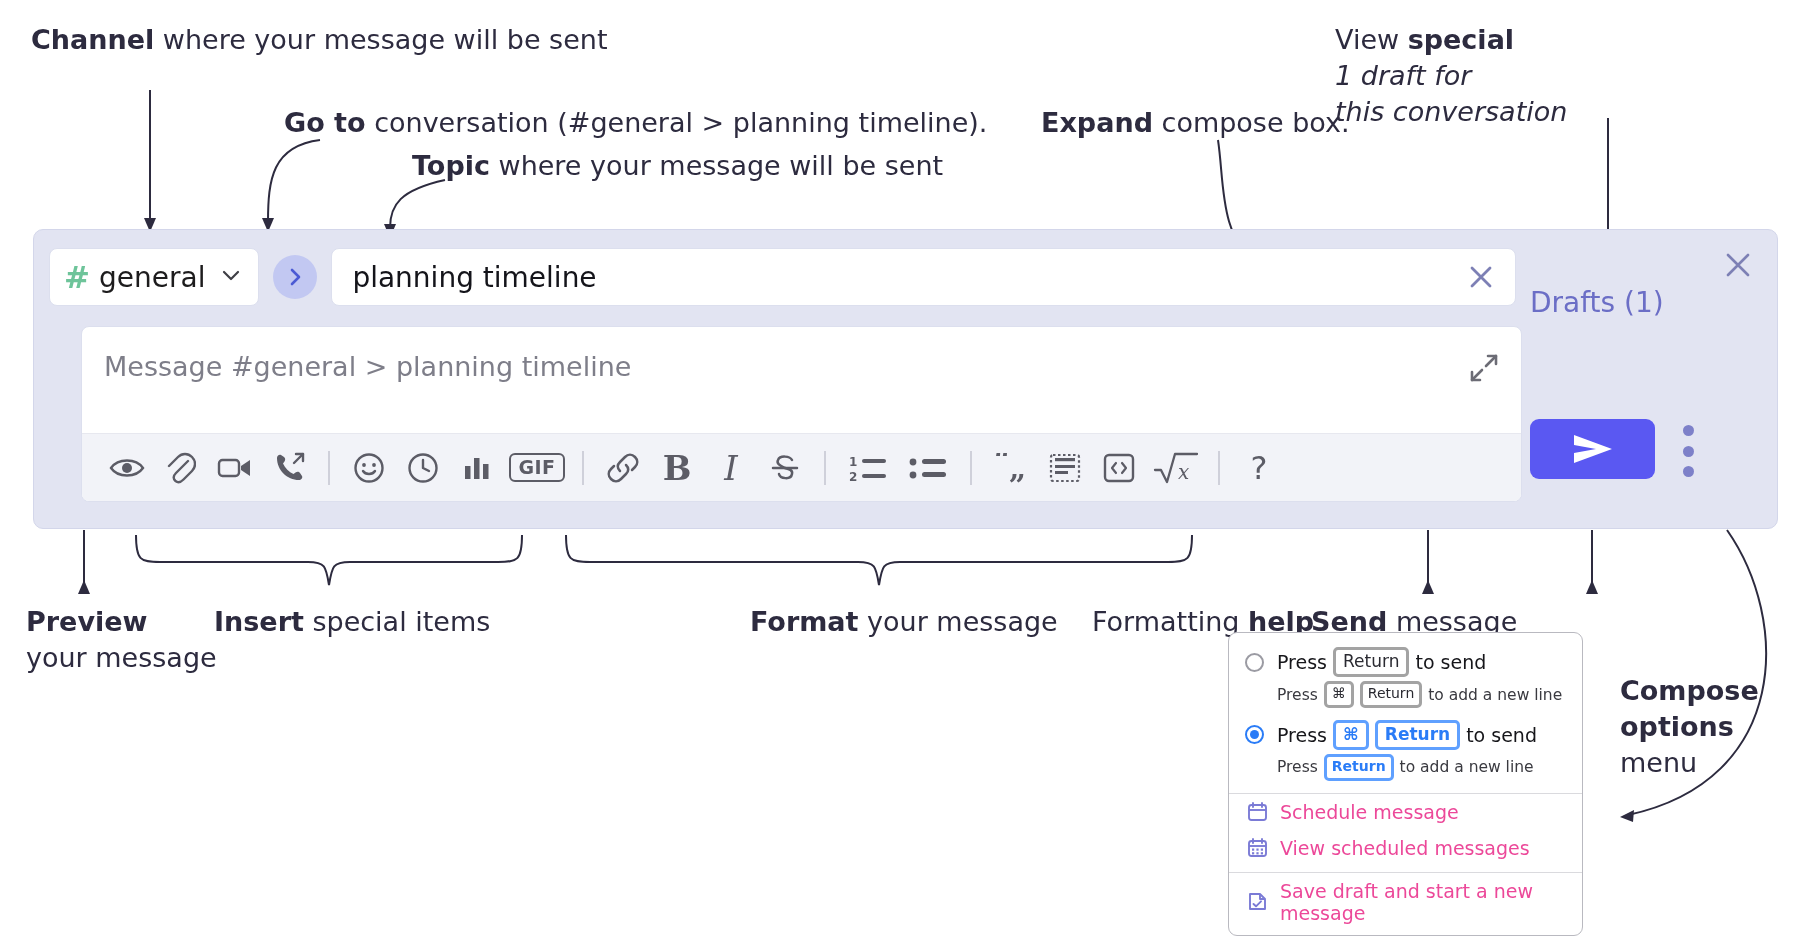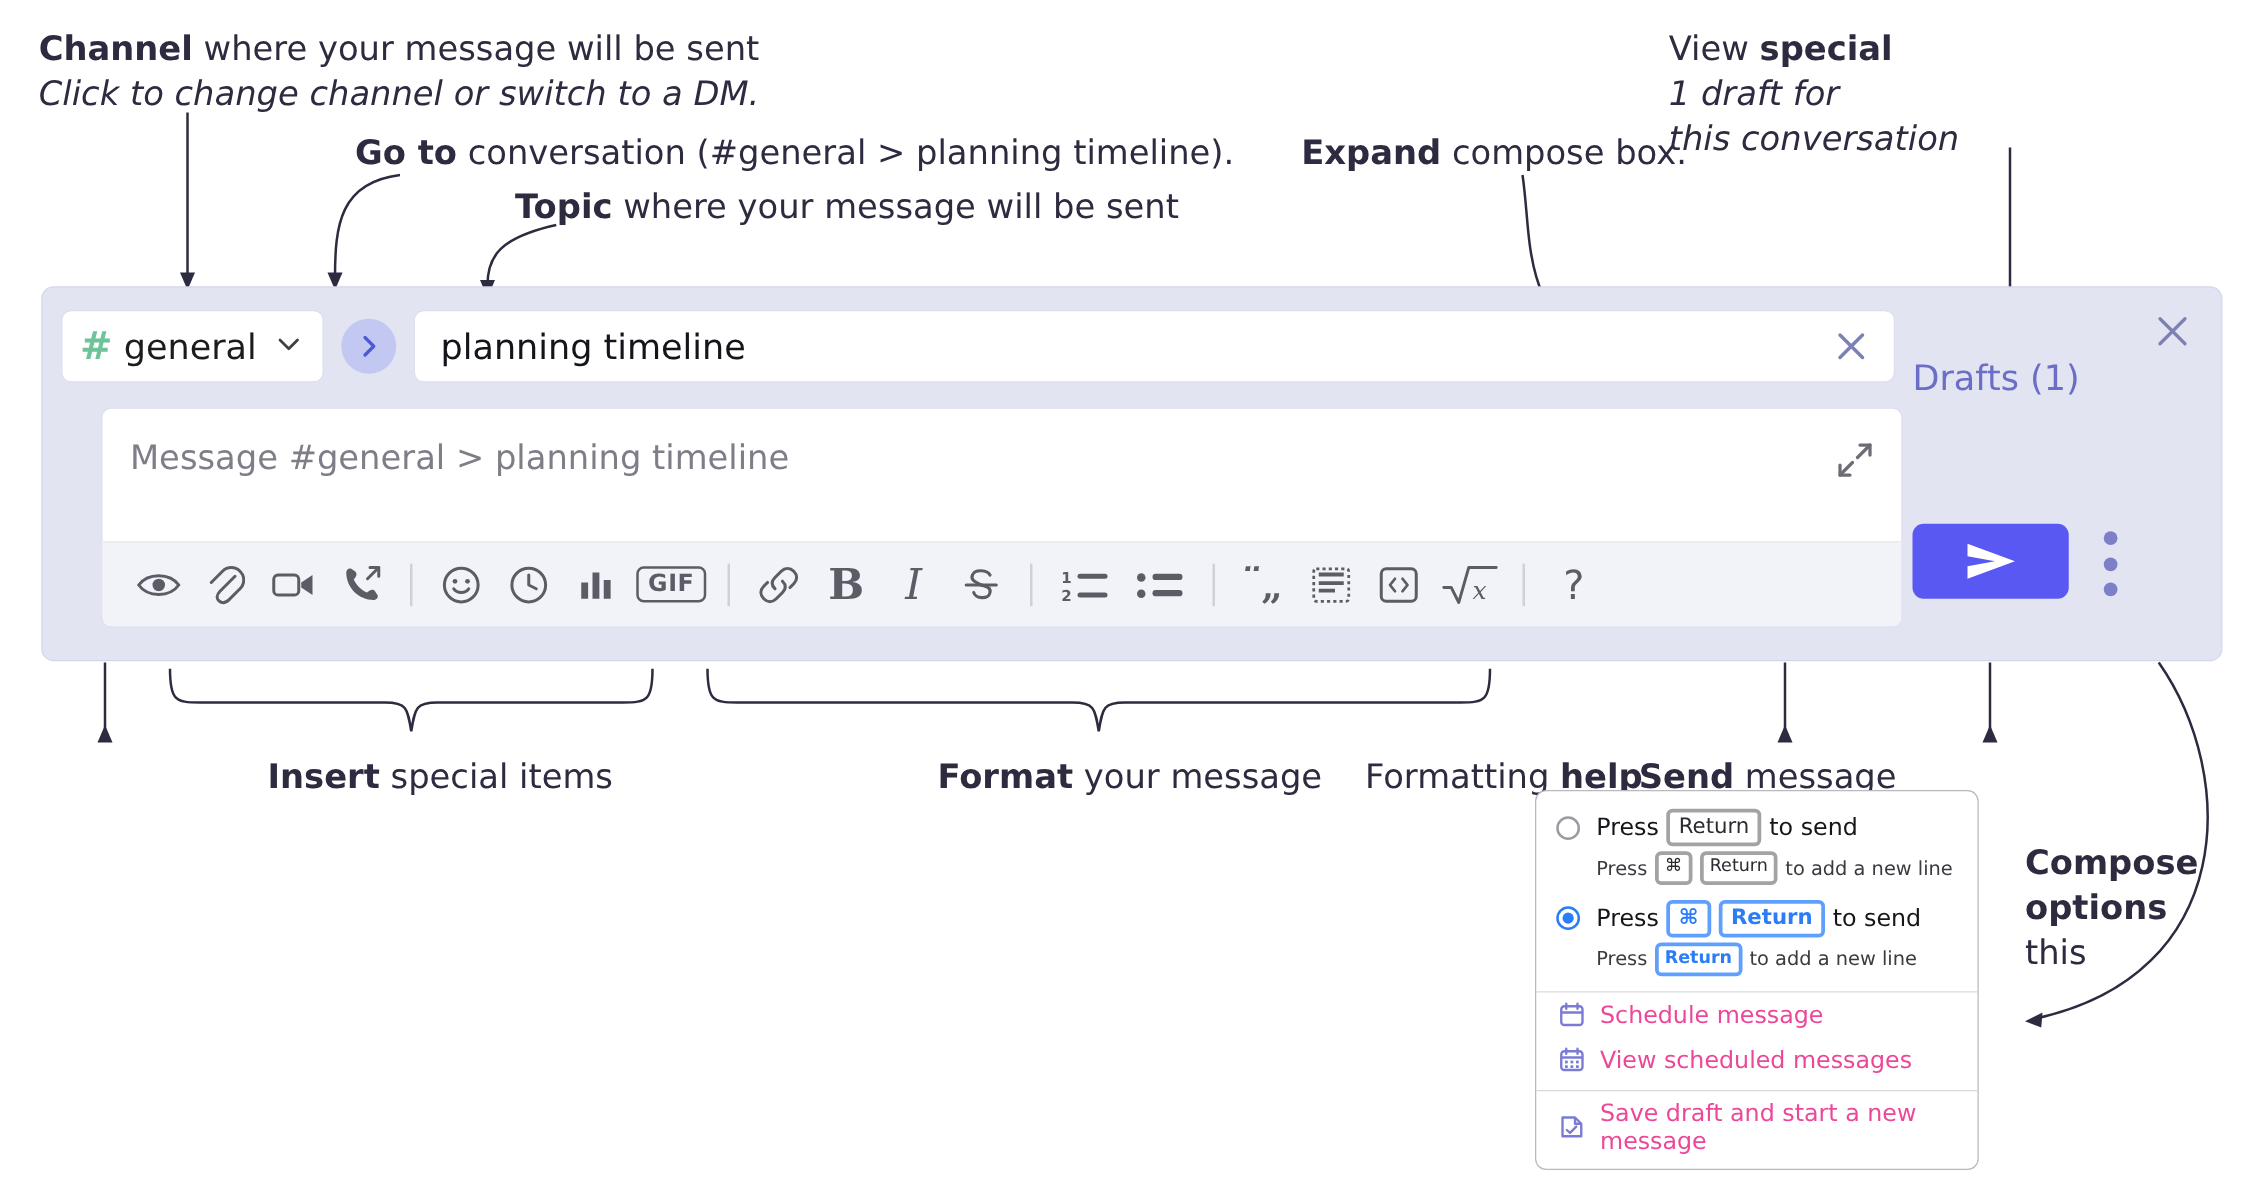--- a/index.html
+++ b/index.html
@@ -233,21 +233,20 @@
     </g>
 
     <g fill="none" stroke="#2d2b3f" stroke-width="2">
       <path d="M136,535 C136,560 140,562 160,562 L308,562 C325,562 326,566 329,585 C332,566 333,562 350,562 L498,562 C518,562 522,560 522,535"></path>
       <path d="M566,535 C566,560 570,562 590,562 L858,562 C875,562 876,566 879,585 C882,566 883,562 900,562 L1168,562 C1188,562 1192,560 1192,535"></path>
     </g>
   </svg>
 
   <div class="abs anno" style="left:31px;top:22px;">
     <div><b>Channel</b><span> where your message will be sent</span></div>
-    <div class="it">Click to change channel or switch to a DM.</div>
   </div>
 
   <div class="abs anno" style="left:284px;top:105px;">
     <b>Go to</b><span> conversation (#general &gt; planning timeline).</span>
   </div>
 
   <div class="abs anno" style="left:412px;top:148px;">
     <b>Topic</b><span> where your message will be sent</span>
   </div>
 
@@ -465,41 +464,45 @@
       <path d="M4 5 L42 19 L4 33 L4 23 L26 19 L4 15 Z" fill="#ffffff"></path>
     </svg>
   </div>
 
   <div class="abs kebab">
     <i></i>
     <i></i>
     <i></i>
   </div>
 
+  <div class="abs anno" style="left:26px;top:604px;">
+    <div><b>Preview</b></div>
+    <div>your message</div>
+  </div>
 
   <div class="abs anno" style="left:214px;top:604px;">
     <b>Insert</b><span> special items</span>
   </div>
 
   <div class="abs anno" style="left:750px;top:604px;">
     <b>Format</b><span> your message</span>
   </div>
 
   <div class="abs anno" style="left:1092px;top:604px;">
     <span>Formatting </span><b>help</b>
   </div>
 
   <div class="abs anno" style="left:1311px;top:604px;">
     <b>Send</b><span> message</span>
   </div>
 
   <div class="abs anno" style="left:1620px;top:673px;">
     <div><b>Compose</b></div>
     <div><b>options</b></div>
-    <div>this</div>
+    <div>menu</div>
   </div>
 
   <div class="abs menu">
 
     <div class="radio-row">
       <span class="radio"></span>
       <span class="rlabel">
         <span>Press</span>
         <span class="key">Return</span>
         <span>to send</span>

